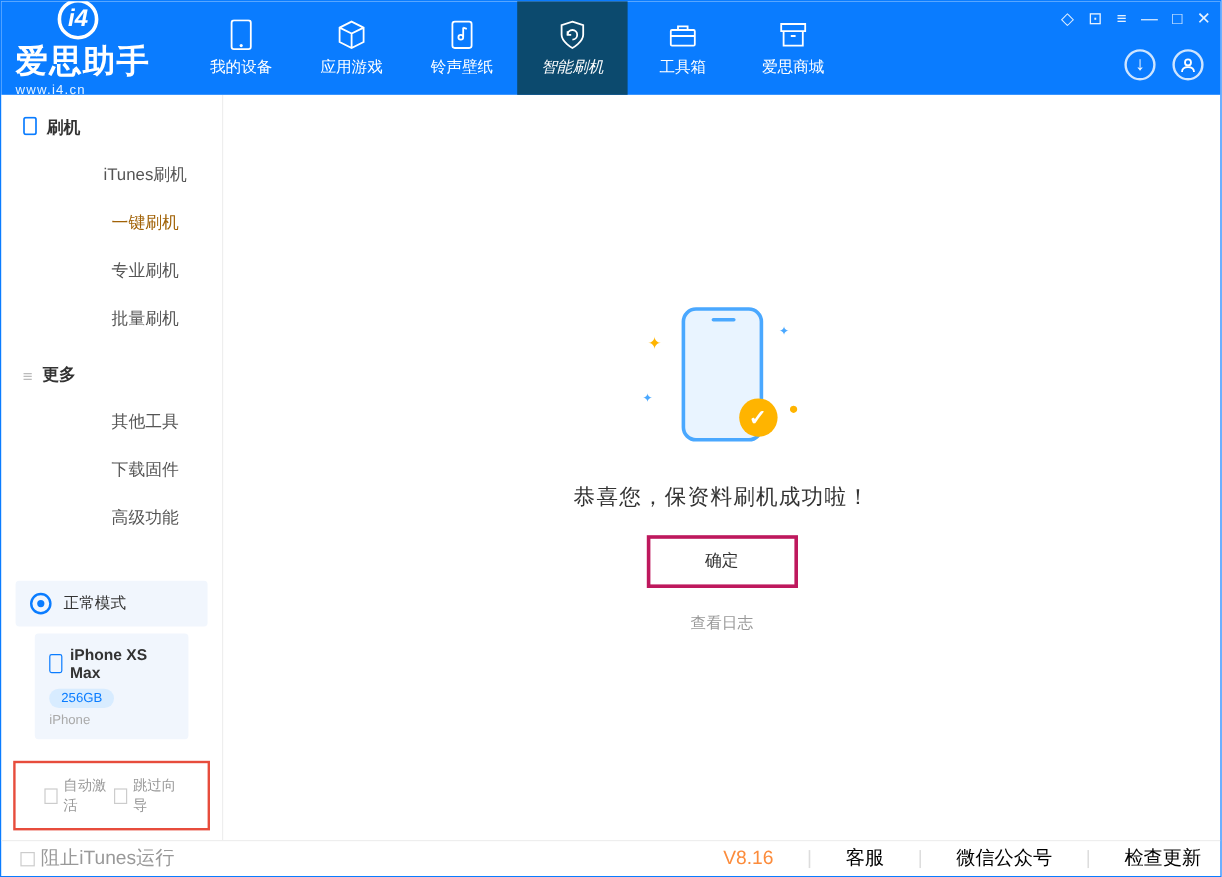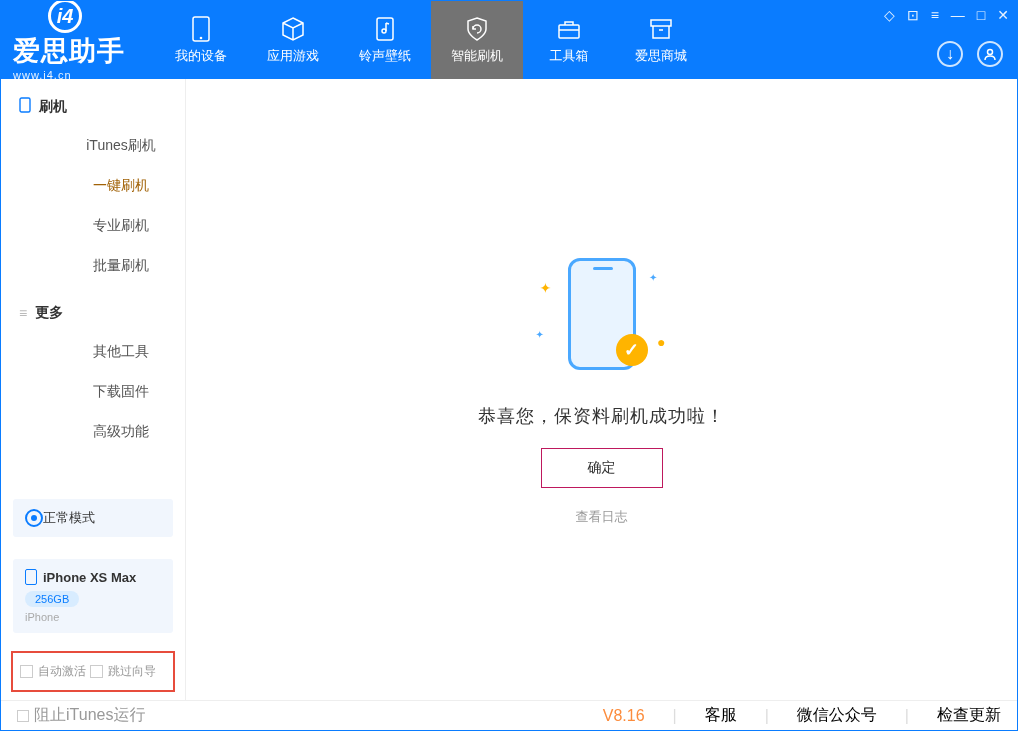--- a/index.html
+++ b/index.html
@@ -5,56 +5,56 @@
 * { margin: 0; padding: 0; box-sizing: border-box; }
 body { font-family: "Microsoft YaHei", Arial, sans-serif; background: #fff; width: 1018px; height: 731px; overflow: hidden; border: 1px solid #0a7cff; }
 .header { background: #0a7cff; height: 78px; display: flex; align-items: center; padding: 0 12px; position: relative; }
 .logo-block { display: flex; align-items: center; margin-right: 30px; flex-direction: column; }
 .logo-circle { width: 34px; height: 34px; border: 3px solid #fff; border-radius: 50%; color: #fff; display: flex; align-items: center; justify-content: center; font-weight: bold; font-size: 20px; font-style: italic; margin-right: 8px; }
 .logo-text { color: #fff; }
 .logo-text .big { font-size: 27px; font-weight: bold; letter-spacing: 1px; }
 .logo-text .small { font-size: 11px; opacity: 0.9; letter-spacing: 1px; }
 .nav-tabs { display: flex; height: 100%; }
 .nav-tab { width: 92px; height: 100%; display: flex; flex-direction: column; align-items: center; justify-content: center; color: #fff; font-size: 13px; cursor: pointer; }
-.nav-tab.active { background: #737373; }
+.nav-tab.active { background: #0c4a6e; font-style: italic; }
 .nav-tab .nav-icon { width: 26px; height: 26px; margin-bottom: 5px; display: flex; align-items: center; justify-content: center; }
 .window-controls { position: absolute; right: 8px; top: 6px; display: flex; gap: 12px; }
 .window-controls span { color: #fff; font-size: 14px; cursor: pointer; opacity: 0.9; }
 .header-right-icons { position: absolute; right: 14px; top: 40px; display: flex; gap: 14px; }
 .header-right-icons .circ { width: 26px; height: 26px; border: 2px solid rgba(255,255,255,0.8); border-radius: 50%; display: flex; align-items: center; justify-content: center; color: #fff; cursor: pointer; }
 .body-area { display: flex; height: calc(100% - 78px - 30px); }
 .sidebar { width: 185px; border-right: 1px solid #eee; display: flex; flex-direction: column; }
 .side-section-title { display: flex; align-items: center; gap: 8px; padding: 18px 18px 10px; font-size: 14px; color: #333; font-weight: bold; }
 .side-section-title .sect-icon { color: #0a7cff; font-size: 14px; }
 .side-item { padding: 11px 0 11px 56px; font-size: 14px; color: #555; cursor: pointer; text-align: center; }
 .side-item.active { color: #a16207; }
 .side-spacer { flex: 1; }
-.side-mode { background: #f1f6fd; margin: 22px 12px; padding: 10px 12px; border-radius: 3px; display: flex; align-items: center; gap: 0; font-size: 13px; color: #333; }
+.side-mode { background: #f1f6fd; margin: 6px 12px; padding: 10px 12px; border-radius: 3px; display: flex; align-items: center; gap: 10px; font-size: 13px; color: #333; }
 .side-mode .mode-icon { width: 18px; height: 18px; border: 2px solid #0a7cff; border-radius: 50%; position: relative; }
 .side-mode .mode-icon::after { content: ''; width: 6px; height: 6px; background: #0a7cff; border-radius: 50%; position: absolute; top: 4px; left: 4px; }
-.side-device { background: #f1f6fd; margin: 0 12px 10px; padding: 10px 12px; border-radius: 3px; }
+.side-device { background: #f1f6fd; margin: 0 28px 10px; padding: 10px 12px; border-radius: 3px; }
 .side-device .dev-name { font-size: 13px; color: #333; font-weight: bold; display: flex; align-items: center; gap: 6px; }
 .side-device .dev-name .phone-icon { width: 12px; height: 16px; border: 1.5px solid #0a7cff; border-radius: 2px; display: inline-block; }
 .side-device .storage { display: inline-block; background: #d8ecff; color: #0a7cff; font-size: 11px; padding: 2px 10px; border-radius: 10px; margin-top: 6px; }
 .side-device .dev-type { color: #aaa; font-size: 11px; margin-top: 4px; }
-.bottom-checks { border: 2px solid #e74c3c; margin: 8px 10px; padding: 10px 7px; display: flex; gap: 4px; align-items: flex-end; }
+.bottom-checks { border: 2px solid #e74c3c; margin: 8px 10px; padding: 10px 24px; display: flex; gap: 4px; align-items: flex-end; }
 .bottom-checks label { font-size: 12px; color: #999; display: flex; align-items: center; gap: 5px; cursor: pointer; }
 .bottom-checks .chk { width: 13px; height: 13px; border: 1px solid #ccc; display: inline-block; }
 .main-content { flex: 1; display: flex; flex-direction: column; align-items: center; justify-content: center; gap: 20px; }
 .success-illust { position: relative; width: 140px; height: 130px; }
 .phone-shape { width: 68px; height: 112px; border: 3px solid #4aa8ff; border-radius: 12px; background: #e9f4ff; position: absolute; left: 36px; top: 4px; }
 .phone-shape::before { content: ''; position: absolute; top: 6px; left: 22px; width: 20px; height: 3px; background: #4aa8ff; border-radius: 2px; }
 .check-badge { width: 32px; height: 32px; background: #ffb400; border-radius: 50%; position: absolute; right: 24px; bottom: 18px; display: flex; align-items: center; justify-content: center; color: #fff; font-size: 18px; font-weight: bold; }
 .sparkle { position: absolute; color: #ffb400; font-size: 14px; }
 .sp1 { left: 8px; top: 26px; }
 .sp2 { right: 14px; top: 18px; color: #4aa8ff; font-size: 10px; }
 .sp3 { right: 6px; bottom: 34px; }
 .sp4 { left: 4px; bottom: 44px; color: #4aa8ff; font-size: 10px; }
 .success-msg { font-size: 18px; color: #333; letter-spacing: 1px; }
-.ok-button { border: 1px solid #be185d; background: #fff; padding: 10px 46px; font-size: 14px; color: #333; cursor: pointer; }
+.ok-button { border: 3px solid #be185d; background: #fff; padding: 10px 46px; font-size: 14px; color: #333; cursor: pointer; }
 .view-log { color: #999; font-size: 13px; cursor: pointer; text-decoration: none; }
 .footer { height: 30px; border-top: 1px solid #eee; display: flex; align-items: center; padding: 0 16px; font-size: 16px; color: #999; }
 .footer label { display: flex; align-items: center; gap: 5px; cursor: pointer; }
 .footer .chk { width: 12px; height: 12px; border: 1px solid #ccc; display: inline-block; }
 .footer-right { margin-left: auto; display: flex; gap: 28px; align-items: center; }
 .footer-right .version { color: #fc8c3c; }
 .footer-right .sep { color: #ddd; }
 .footer-right span.link { cursor: pointer; color: #000000; }
 </style>
 </head>

